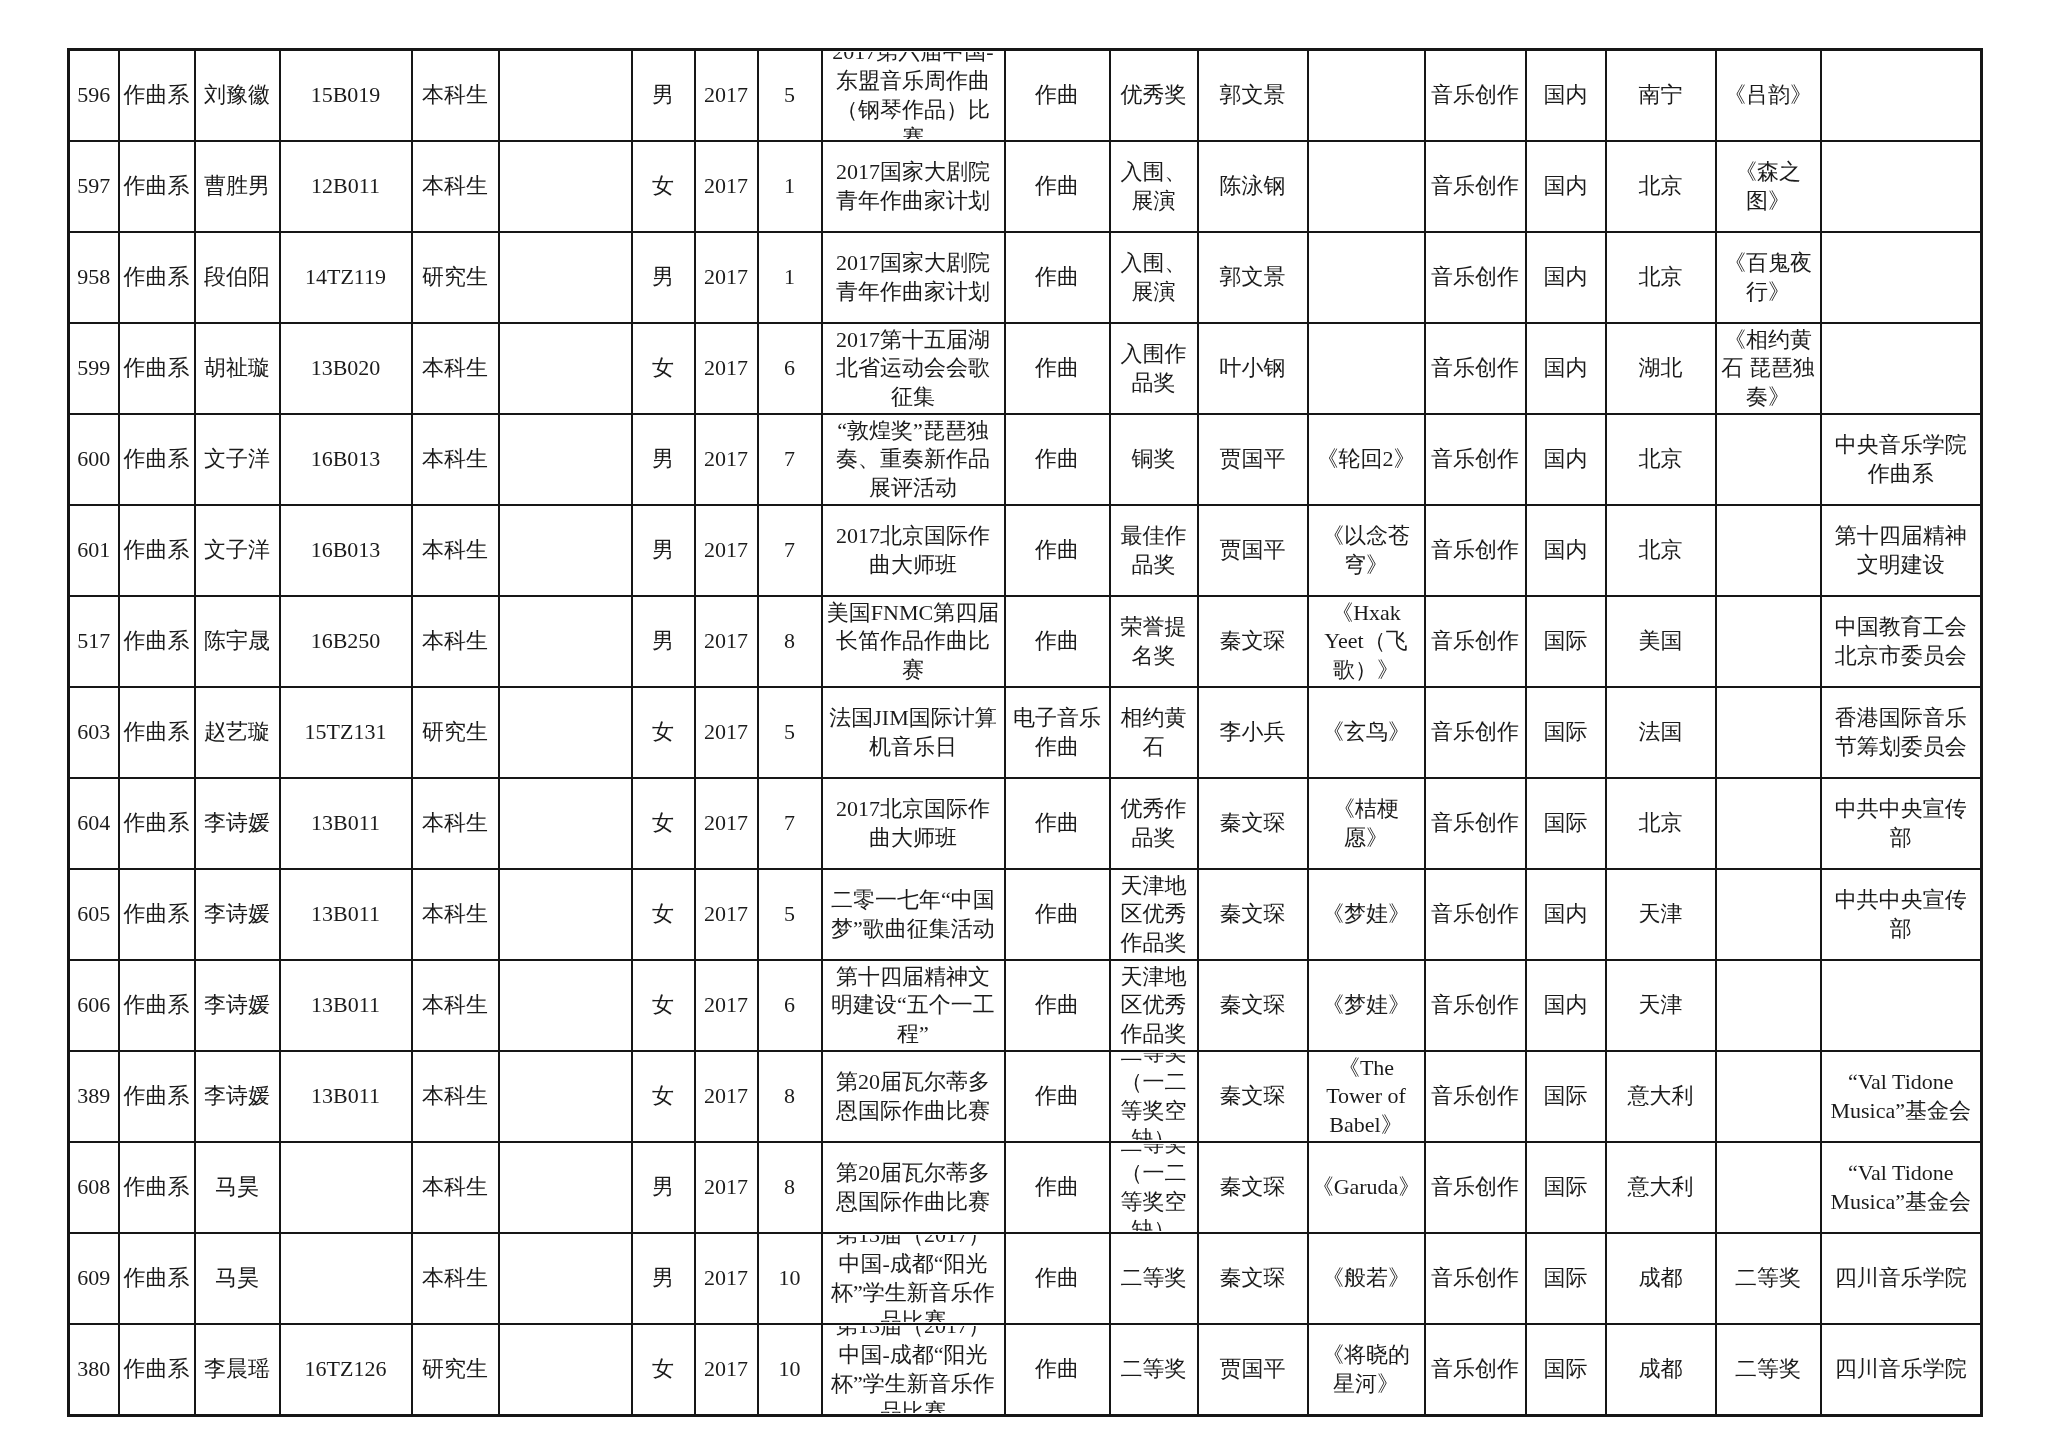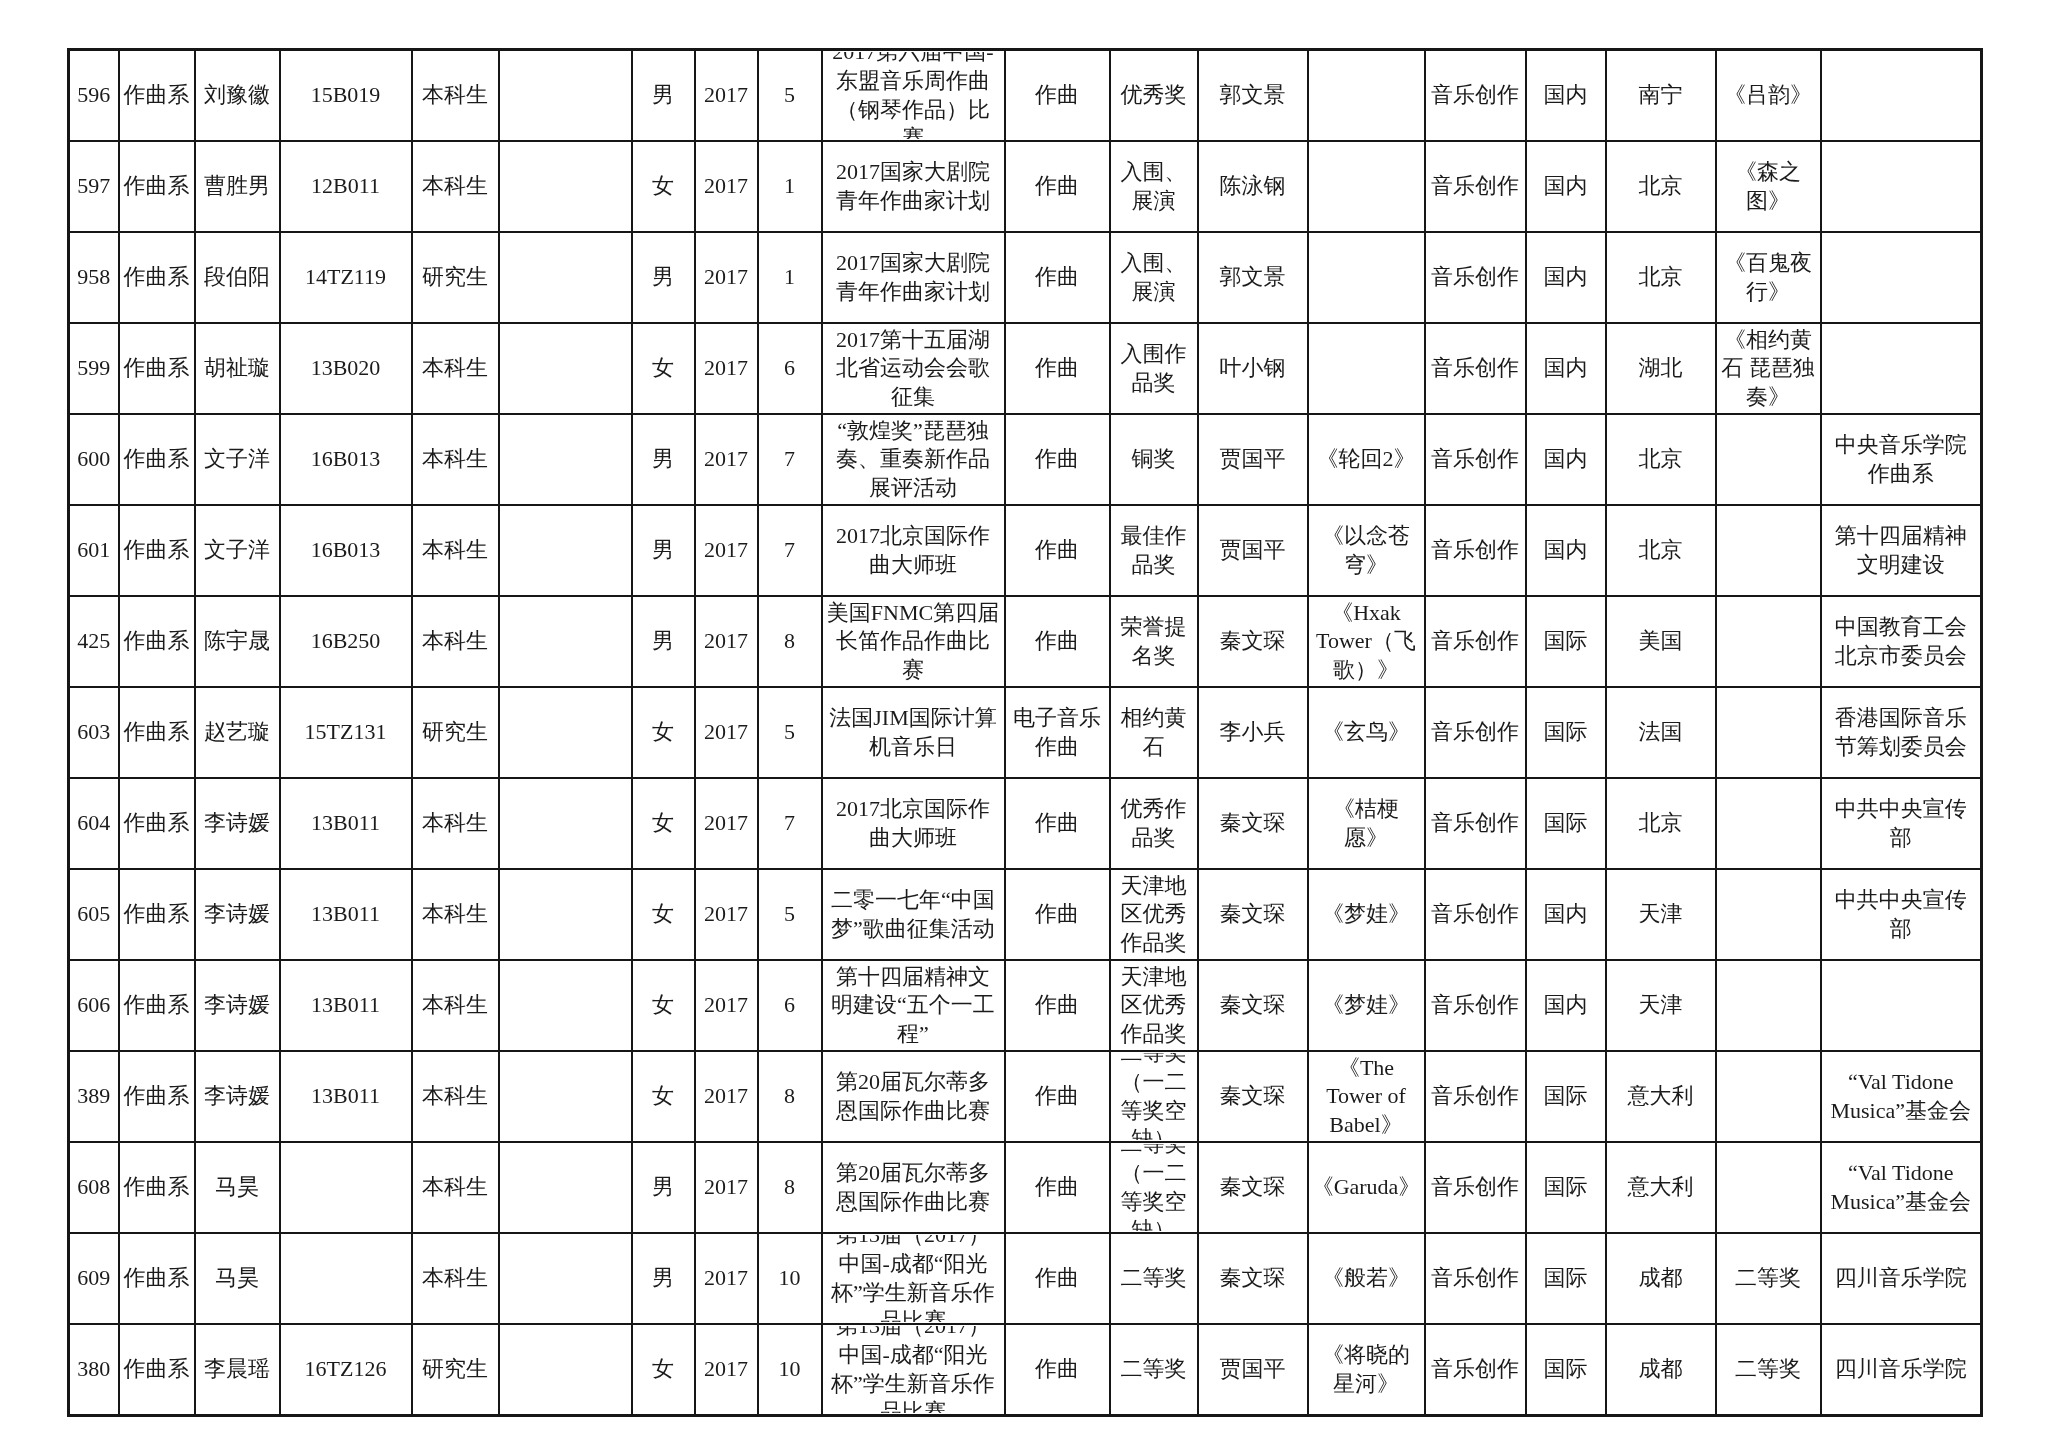--- a/index.html
+++ b/index.html
@@ -422,21 +422,21 @@
           </td>
           <td>
             <div class="cellwrap"></div>
           </td>
           <td>
             <div class="cellwrap">第十四届精神文明建设</div>
           </td>
         </tr>
         <tr>
           <td>
-            <div class="cellwrap">425</div>
+            <div class="cellwrap">517</div>
           </td>
           <td>
             <div class="cellwrap">作曲系</div>
           </td>
           <td>
             <div class="cellwrap">陈宇晟</div>
           </td>
           <td>
             <div class="cellwrap">16B250</div>
           </td>
@@ -461,21 +461,21 @@
           <td>
             <div class="cellwrap">作曲</div>
           </td>
           <td>
             <div class="cellwrap">荣誉提名奖</div>
           </td>
           <td>
             <div class="cellwrap">秦文琛</div>
           </td>
           <td>
-            <div class="cellwrap">《Hxak Tower（飞歌）》</div>
+            <div class="cellwrap">《Hxak Yeet（飞歌）》</div>
           </td>
           <td>
             <div class="cellwrap">音乐创作</div>
           </td>
           <td>
             <div class="cellwrap">国际</div>
           </td>
           <td>
             <div class="cellwrap">美国</div>
           </td>

